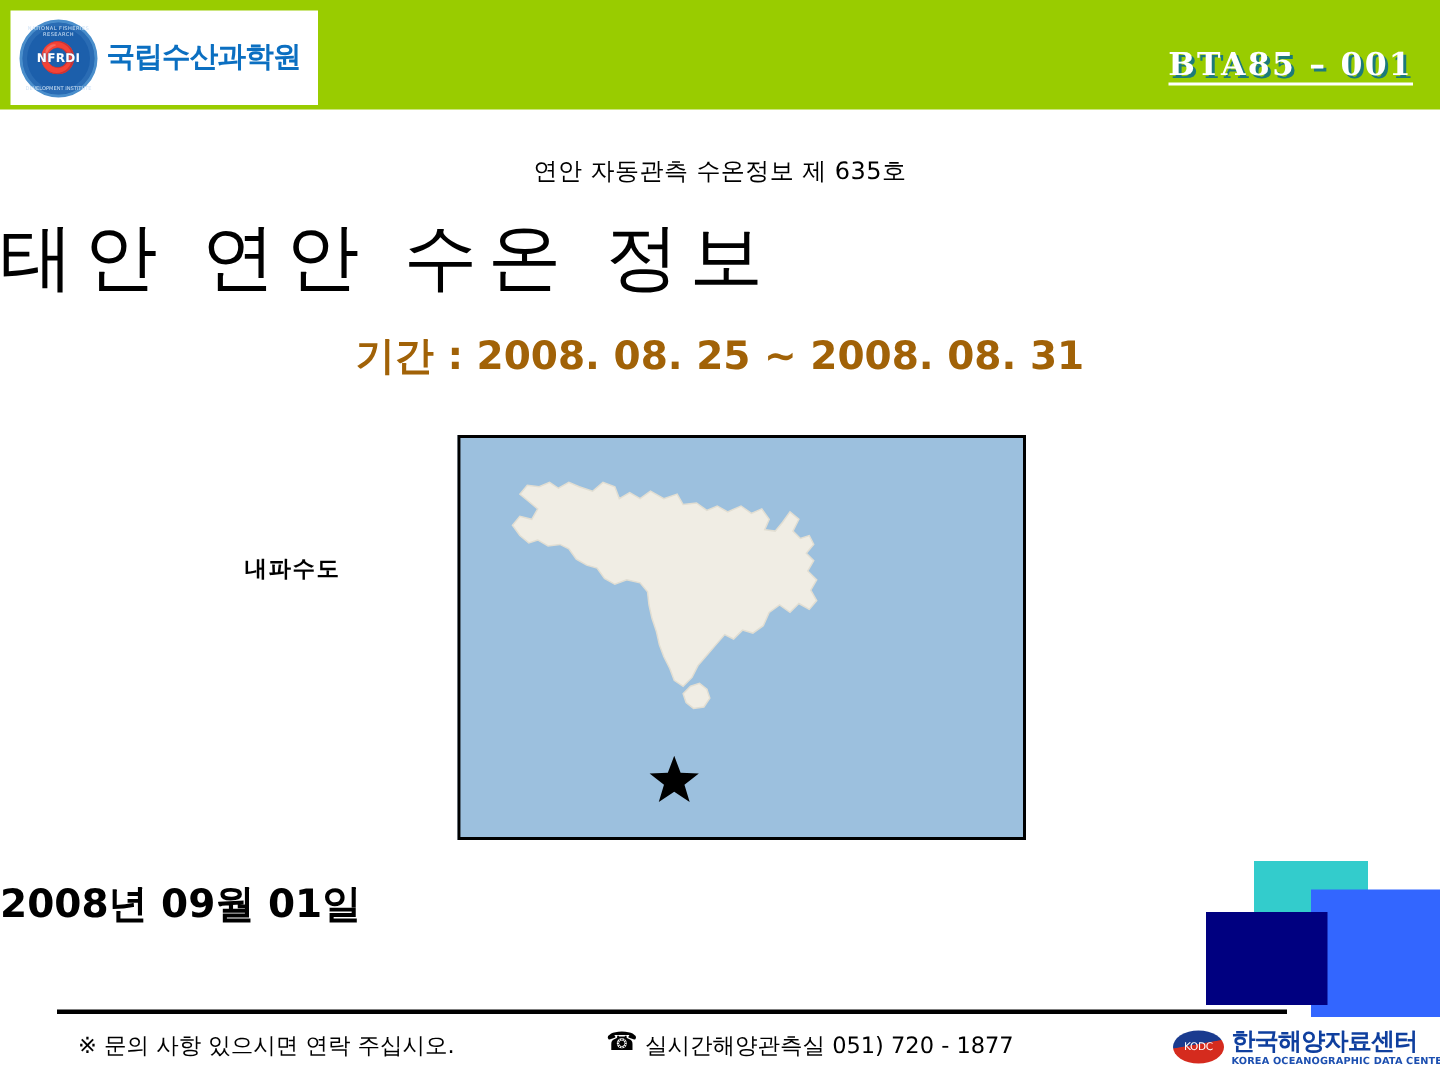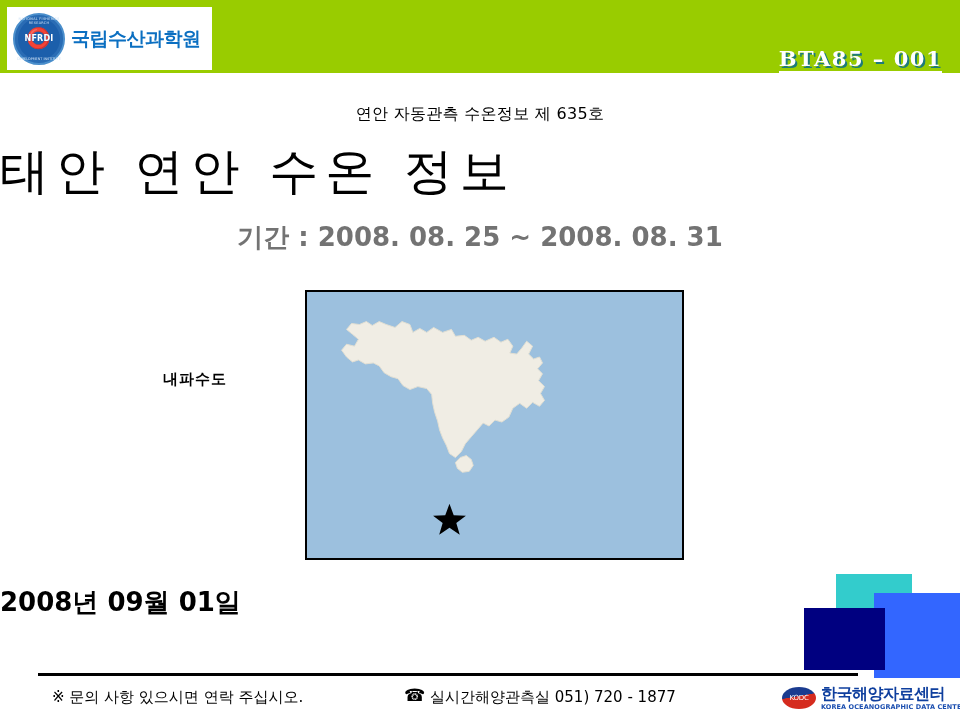--- a/index.html
+++ b/index.html
@@ -86,21 +86,21 @@
   #logo-name-en {
     font-size: 8.5px;
     font-weight: bold;
     color: #1464b4;
     line-height: 1.2;
     max-width: 138px;
     white-space: pre-line;
   }
   #doc-code {
     position: absolute;
-    right: 18px; top: 48px;
+    right: 18px; top: 32px;
     font-family: "DejaVu Serif", "Liberation Serif", serif;
     font-size: 21px;
     font-weight: bold;
     color: #ffffff;
     letter-spacing: 1.5px;
     text-shadow: 2px 2px 0 #1d7a7a;
     border-bottom: 2px solid #ffffff;
     padding-bottom: 2px;
     line-height: 1;
   }
@@ -124,21 +124,21 @@
     letter-spacing: 7px;
     line-height: 1.15;
   }
   #period {
     position: absolute;
     left: 0; top: 220px;
     width: 960px;
     text-align: center;
     font-size: 26px;
     font-weight: bold;
-    color: #737373;
+    color: #a16207;
     letter-spacing: 0px;
   }
 
   
   #map-frame {
     position: absolute;
     left: 305px; top: 290px;
     width: 379px; height: 270px;
     background: #9cc0de;
     border: 2px solid #000000;

